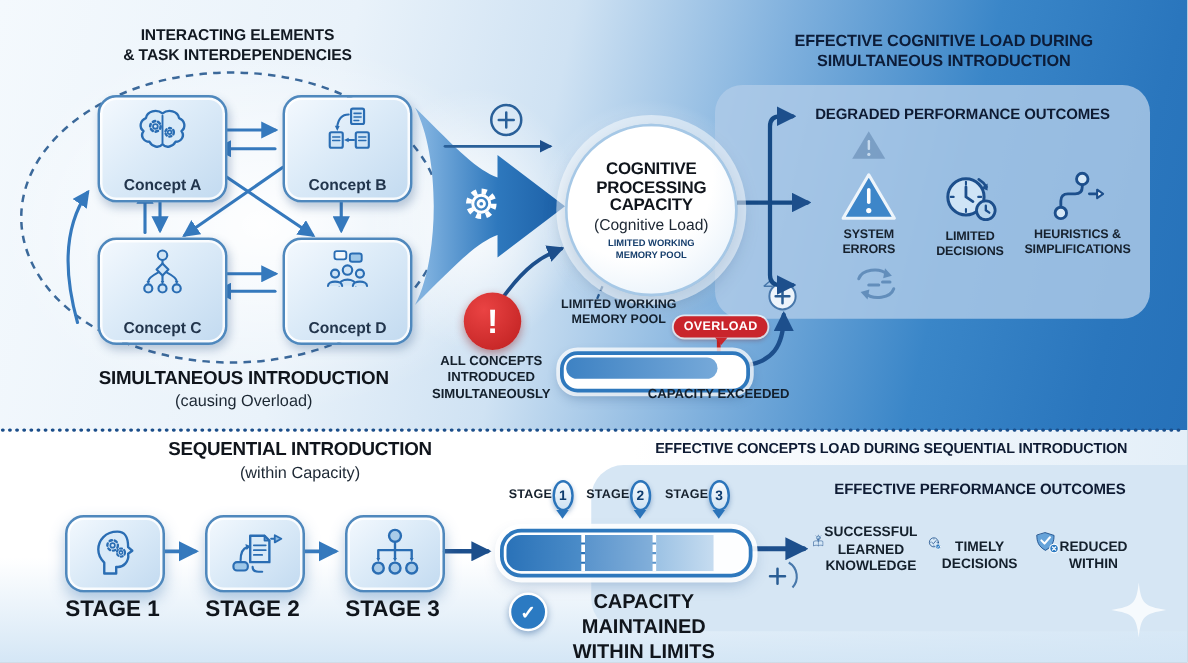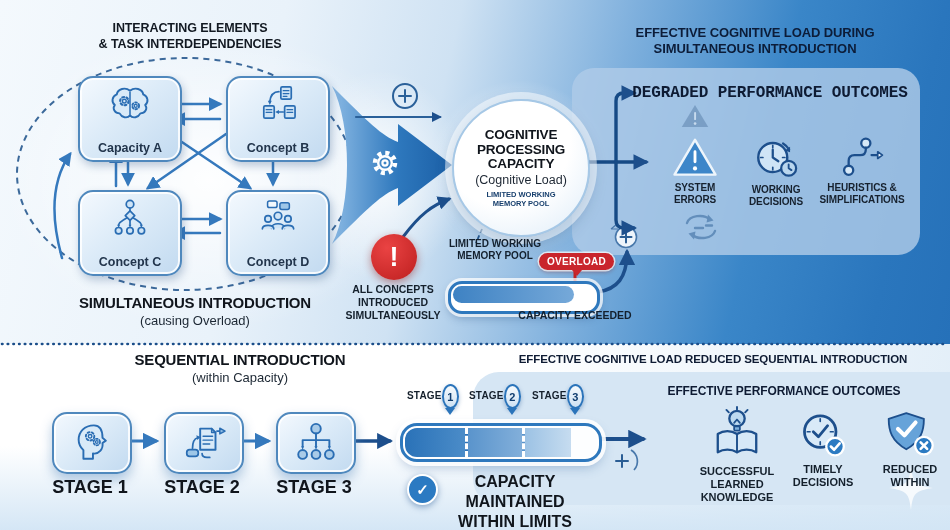--- a/index.html
+++ b/index.html
@@ -29,21 +29,21 @@
   .degraded-panel{left:572px;top:68px;width:348px;height:187px;border-radius:22px;
     background:rgba(175,203,232,.82);}
   .bottom-panel{left:473px;top:372px;width:477px;height:133px;border-radius:26px 0 0 26px;
     background:#d6e6f4;}
 
   
   .cluster-title{left:40px;top:20px;width:300px;font-size:12.5px;font-weight:800;line-height:1.3;letter-spacing:-.1px;color:#121922;}
   .sim-title{left:28px;top:294px;width:334px;font-size:15px;font-weight:800;color:#10151c;letter-spacing:-.2px;}
   .sim-sub{left:28px;top:313px;width:334px;font-size:13px;color:#1c2733;}
   .right-title-top{left:568px;top:25px;width:374px;font-size:13px;font-weight:800;line-height:1.25;color:#0c1c38;letter-spacing:-.1px;}
-  .degraded-title{left:622px;top:84px;width:296px;font-size:16px;font-weight:800;color:#0e1b33;letter-spacing:-.1px;font-family:Liberation Mono, monospace;}
+  .degraded-title{left:622px;top:84px;width:296px;font-size:12px;font-weight:800;color:#0e1b33;letter-spacing:-.1px;}
   .icon-label{font-size:10px;font-weight:800;line-height:1.18;color:#16212e;letter-spacing:-.1px;text-align:center;white-space:pre-line;margin-top:5px;}
   .limited-label{left:438px;top:238px;width:114px;font-size:10px;font-weight:800;line-height:1.2;color:#13202e;}
   .all-concepts{left:322px;top:283px;width:142px;font-size:10.5px;font-weight:800;line-height:1.22;color:#14202c;}
   .cap-exceeded{left:503px;top:309px;width:144px;font-size:10.5px;font-weight:800;color:#13202e;}
   .seq-title{left:82px;top:351px;width:316px;font-size:15px;font-weight:800;color:#10151c;letter-spacing:-.2px;}
   .seq-sub{left:82px;top:370px;width:316px;font-size:13px;color:#1c2733;}
   .right-title-bottom{left:482px;top:353px;width:462px;font-size:11.5px;font-weight:800;color:#0e1b33;letter-spacing:-.1px;}
   .outcomes-title{left:648px;top:384px;width:272px;font-size:12px;font-weight:800;color:#0e1b33;letter-spacing:-.1px;}
   .stage-label{font-size:18px;font-weight:800;color:#10151c;text-align:center;}
   .marker-label{font-size:10px;font-weight:800;color:#15202c;text-align:center;letter-spacing:.2px;}
@@ -101,21 +101,21 @@
     display:flex;align-items:center;justify-content:center;
     font-size:11px;font-weight:800;color:#0f3c6e;box-shadow:0 2px 4px rgba(40,90,150,.4);}
   .pin::after{content:"";position:absolute;left:50%;bottom:-8px;transform:translateX(-50%);
     border:5px solid transparent;border-top:7px solid #2b74ba;border-bottom:none;}
 
   .check-circle{left:407px;top:474px;width:27px;height:27px;border-radius:50%;background:#2b7ac2;
     border:2px solid #fff;box-shadow:0 2px 6px rgba(40,90,150,.5);
     display:flex;align-items:center;justify-content:center;color:#fff;font-size:15px;font-weight:800;}
 
   .dg-item{display:flex;flex-direction:column;align-items:center;}
-  .oc-item{display:flex;flex-direction:column;align-items:center;margin-left:45px;}
+  .oc-item{display:flex;flex-direction:row;align-items:flex-end;}
 </style>
 </head>
 <body>
 
 <div id="stage">
 
   <div class="abs top-bg"></div>
   <div class="abs bottom-bg"></div>
   <div class="abs cluster-glow"></div>
   <div class="abs funnel-glow"></div>
@@ -223,21 +223,21 @@
 
   <div class="abs node-box" style="left:78px;top:76px;width:92px;height:70px">
     <svg width="46" height="36" viewBox="0 0 48 38" fill="none" stroke="#2a6db3" stroke-linecap="round" stroke-linejoin="round">
       <path d="M24,6 C19,2 11,4 10,10 C5,12 4,18 8,21 C5,25 8,30 13,30 C15,34 21,36 24,32 C27,36 33,34 35,30 C40,30 43,25 40,21 C44,18 43,12 38,10 C37,4 29,2 24,6 Z" fill="#d9eaf8" stroke-width="2"></path>
       <path d="M24,8 L24,31" stroke-width="1.6"></path>
       <circle cx="18" cy="17" r="4.4" stroke-width="2.2" stroke-dasharray="2 2.5"></circle>
       <circle cx="18" cy="17" r="2" stroke-width="1.5"></circle>
       <circle cx="30" cy="22" r="3.6" stroke-width="2" stroke-dasharray="1.8 2.2"></circle>
       <circle cx="30" cy="22" r="1.6" stroke-width="1.4"></circle>
     </svg>
-    <span class="lbl">Capacity A</span>
+    <span class="lbl">Concept A</span>
   </div>
 
   <div class="abs node-box" style="left:226px;top:76px;width:92px;height:70px">
     <svg width="46" height="36" viewBox="0 0 48 38" fill="none" stroke="#2a6db3" stroke-linecap="round" stroke-linejoin="round">
       <rect x="27" y="2" width="11" height="13" rx="1.5" fill="#cfe4f6" stroke-width="1.8"></rect>
       <path d="M29.5,6 L35.5,6 M29.5,9 L35.5,9 M29.5,12 L33.5,12" stroke-width="1.3"></path>
       <rect x="9" y="22" width="11" height="13" rx="1.5" fill="#cfe4f6" stroke-width="1.8"></rect>
       <path d="M11.5,26 L17.5,26 M11.5,29 L17.5,29" stroke-width="1.3"></path>
       <rect x="31" y="22" width="11" height="13" rx="1.5" fill="#cfe4f6" stroke-width="1.8"></rect>
       <path d="M33.5,26 L39.5,26 M33.5,29 L39.5,29" stroke-width="1.3"></path>
@@ -330,21 +330,21 @@
   <div class="abs dg-item" style="left:736px;top:136px;width:80px">
     <svg width="47" height="43" viewBox="0 0 50 46" fill="none" stroke="#1d4f8c" stroke-linecap="round">
       <circle cx="21" cy="23" r="15.5" fill="#cfe4f6" stroke-width="2.6"></circle>
       <path d="M21,10 L21,12.5 M34,23 L31.5,23 M21,36 L21,33.5 M8,23 L10.5,23" stroke-width="1.8"></path>
       <path d="M21,23 L21,14.5 M21,23 L27,27" stroke-width="2.4"></path>
       <path d="M32,8 A18,18 0 0 1 38.5,14.5" stroke-width="2.4"></path>
       <path d="M39.5,11.5 L39.5,17.5 L34,15.5 Z" fill="#1d4f8c" stroke="none"></path>
       <circle cx="38" cy="34.5" r="8" fill="#b9d6ee" stroke-width="2.4"></circle>
       <path d="M38,34.5 L38,30.5 M38,34.5 L41,36.5" stroke-width="2"></path>
     </svg>
-    <div class="icon-label">WORKING
+    <div class="icon-label">LIMITED
 DECISIONS</div>
   </div>
 
   <div class="abs dg-item" style="left:812px;top:137px;width:100px">
     <svg width="44" height="40" viewBox="0 0 46 42" fill="none" stroke="#1d4f8c" stroke-linecap="round" stroke-linejoin="round">
       <circle cx="27" cy="6.5" r="4.8" fill="#d6e8f7" stroke-width="2.4"></circle>
       <path d="M27,11.5 L27,13 Q27,19 21,19 L15,19 Q9,19 9,25 L9,30" stroke-width="2.4"></path>
       <circle cx="9" cy="35" r="4.8" fill="#d6e8f7" stroke-width="2.4"></circle>
       <path d="M33,19 L39,19" stroke-width="2.4"></path>
       <path d="M39.5,15.5 L44.5,19 L39.5,22.5 Z" fill="#f2f8fd" stroke-width="1.8"></path>
@@ -356,21 +356,21 @@
   <svg class="abs" style="left:679px;top:211px" width="44" height="32" viewBox="0 0 44 32" opacity="0.5" fill="none" stroke="#2a5d94" stroke-linecap="round">
     <path d="M8,12 A13,9 0 0 1 31,8.5" stroke-width="2.4"></path>
     <path d="M29,3.5 L34.5,9.5 L27.5,11.5 Z" fill="#2a5d94" stroke="none"></path>
     <path d="M36,20 A13,9 0 0 1 13,23.5" stroke-width="2.4"></path>
     <path d="M15,28.5 L9.5,22.5 L16.5,20.5 Z" fill="#2a5d94" stroke="none"></path>
     <path d="M16,17 L24,17 M27,14.5 L33,14.5" stroke-width="2.4"></path>
   </svg>
 
   <div class="abs seq-title ctr">SEQUENTIAL INTRODUCTION</div>
   <div class="abs seq-sub ctr">(within Capacity)</div>
-  <div class="abs right-title-bottom ctr">EFFECTIVE COGNITIVE LOAD REDUCED SEQUENTIAL INTRODUCTION</div>
+  <div class="abs right-title-bottom ctr">EFFECTIVE CONCEPTS LOAD DURING SEQUENTIAL INTRODUCTION</div>
 
   <div class="abs stage-box" style="left:52px;top:412px;width:76px;height:58px">
     <svg width="42" height="42" viewBox="0 0 44 44" fill="none" stroke="#2a6db3" stroke-linecap="round" stroke-linejoin="round">
       <path d="M24,3.5 C14,3.5 8,10.5 8,18.5 C8,23.5 10,26.5 13,29.5 L13,38.5 L23,38.5 L23,33 C29,34 34,28.5 33,22 L36.5,19.5 L33,16.5 C33,8.5 31,3.5 24,3.5 Z" fill="#d9eaf8" stroke-width="2"></path>
       <circle cx="20" cy="15" r="4.4" stroke-width="2" stroke-dasharray="2 2.4"></circle>
       <circle cx="20" cy="15" r="1.9" stroke-width="1.4"></circle>
       <circle cx="27" cy="21" r="3.4" stroke-width="1.8" stroke-dasharray="1.7 2"></circle>
       <circle cx="27" cy="21" r="1.4" stroke-width="1.3"></circle>
     </svg>
   </div>

